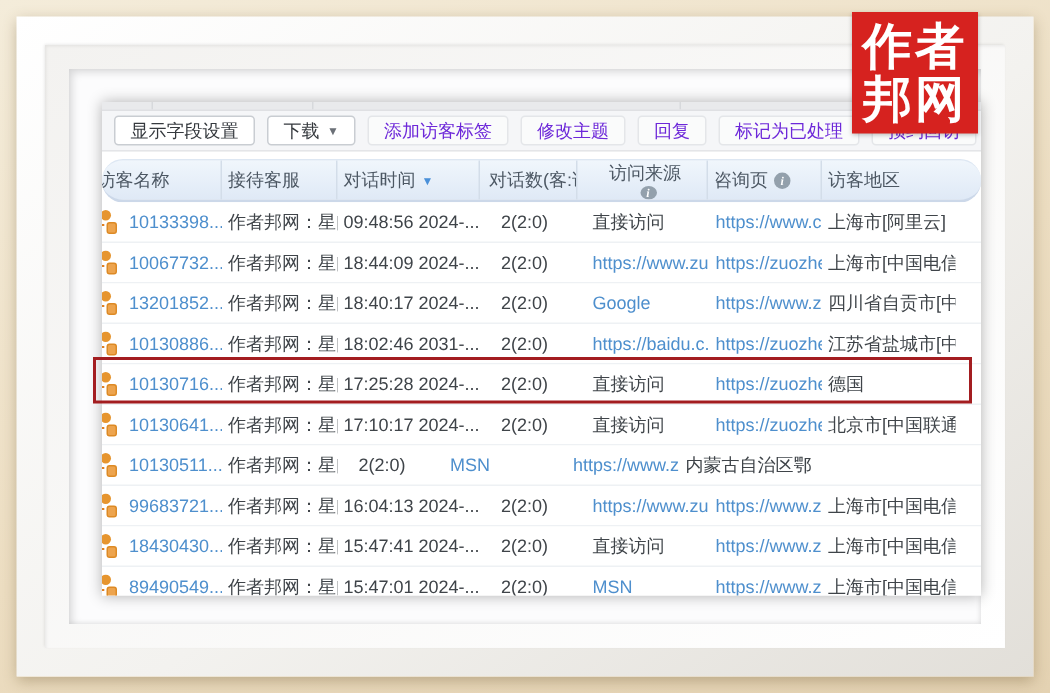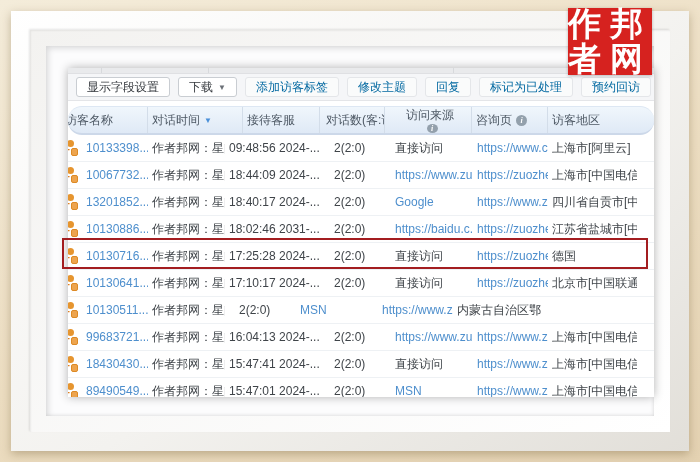--- a/index.html
+++ b/index.html
@@ -18,21 +18,21 @@
   
   .content{position:absolute;left:68px;top:68px;width:586px;height:329px;background:#fff;
     overflow:hidden;box-shadow:0 0 9px rgba(0,0,0,.30);font-size:12px;color:#3f4449;}
   .top-strip{height:5px;background:#e9eaec;border-bottom:1px solid #dfe0e3;
     background-image:linear-gradient(#d7d9dc,#d7d9dc),linear-gradient(#d7d9dc,#d7d9dc),linear-gradient(#d7d9dc,#d7d9dc);
     background-size:1px 5px;background-position:33px 0,140px 0,385px 0;background-repeat:no-repeat;}
   .toolbar{height:26px;background:#f5f6f8;border-bottom:1px solid #e4e5e8;display:flex;align-items:center;
     padding-left:8px;gap:8px;white-space:nowrap;}
   .tb-btn{flex:0 0 auto;height:20px;line-height:18px;padding:0 10px;background:#fff;border:1px solid #c9cdd2;
     border-radius:3px;font-size:12px;color:#35393e;cursor:pointer;}
-  .tb-btn.disabled{background:#fafbfb;border-color:#e4e6e9;color:#0369a1;}
+  .tb-btn.disabled{background:#fafbfb;border-color:#e4e6e9;color:#6d28d9;}
   .tb-btn .caret{font-size:8px;color:#6b7077;margin-left:5px;vertical-align:1px;}
   
   .thead{height:29px;margin-top:5px;display:flex;align-items:stretch;
     background:linear-gradient(#f0f6fc,#dfe9f6);border-top:1px solid #dde7f3;border-bottom:2px solid #ccd8e9;
     color:#4c5763;box-sizing:border-box;border-radius:14px;}
   .th{display:flex;align-items:center;border-right:1px solid #d3dde9;box-sizing:border-box;overflow:hidden;
     white-space:nowrap;padding-left:4px;}
   .th:last-child{border-right:none;}
   .c1{width:80px;} .c2{width:77px;} .c3{width:95px;} .c4{width:65px;} .c5{width:87px;flex-direction:column;} .c6{width:76px;} .c7{width:89px;}
   .th.c1 span{margin-left:-7px;}
@@ -51,22 +51,22 @@
   .link{color:#4e8fcd;text-decoration:none;cursor:pointer;}
   
   .avatar{position:relative;flex:0 0 auto;width:15px;height:17px;margin-left:-4px;margin-right:7px;cursor:pointer;}
   .avatar .head{position:absolute;left:3px;top:0;width:7px;height:7px;border-radius:50%;background:#e6952f;}
   .avatar .bod{position:absolute;left:7px;top:8px;width:7px;height:8px;border-radius:2px;background:#eda44e;
     border:1px solid #dd8a25;box-sizing:border-box;}
   .avatar .plus{position:absolute;left:-1px;top:4px;font-size:12px;line-height:12px;font-weight:bold;color:#e07f1f;}
   
   .red-box{position:absolute;left:62px;top:238px;width:586px;height:31px;border:2px solid #a31d20;z-index:6;
     box-sizing:border-box;pointer-events:none;}
-  .logo{position:absolute;left:568px;top:8px;width:84px;height:67px;background:#d6221f;color:#fff;z-index:10;
-    display:flex;flex-direction:row;align-items:center;justify-content:center;
+  .logo{position:absolute;left:568px;top:8px;width:84px;height:81px;background:#d6221f;color:#fff;z-index:10;
+    display:flex;flex-direction:column;align-items:center;justify-content:center;
     font-weight:bold;font-size:33px;line-height:1.05;letter-spacing:2px;box-shadow:0 1px 3px rgba(0,0,0,.25);}
 </style>
 </head>
 <body>
 
 <div class="frame-a"></div>
 <div class="frame-b"></div>
 <div class="mat"></div>
 
 <div class="content">
@@ -79,26 +79,26 @@
       <button class="tb-btn disabled">修改主题</button>
       <button class="tb-btn disabled">回复</button>
       <button class="tb-btn disabled">标记为已处理</button>
       <button class="tb-btn disabled">预约回访</button>
     </div>
 
   <div class="thead">
     <div class="th c1">
       <span>访客名称</span>
     </div>
+    <div class="th c2">
+      <span>接待客服</span>
+    </div>
     <div class="th c3">
       <span>对话时间</span>
       <span class="sort-caret">▼</span>
-    </div>
-    <div class="th c2">
-      <span>接待客服</span>
     </div>
     <div class="th c4">
       <span>对话数(客:访)</span>
     </div>
     <div class="th c5">
       <span>访问来源</span>
       <span class="info-icon">i</span>
     </div>
     <div class="th c6">
       <span>咨询页</span>

